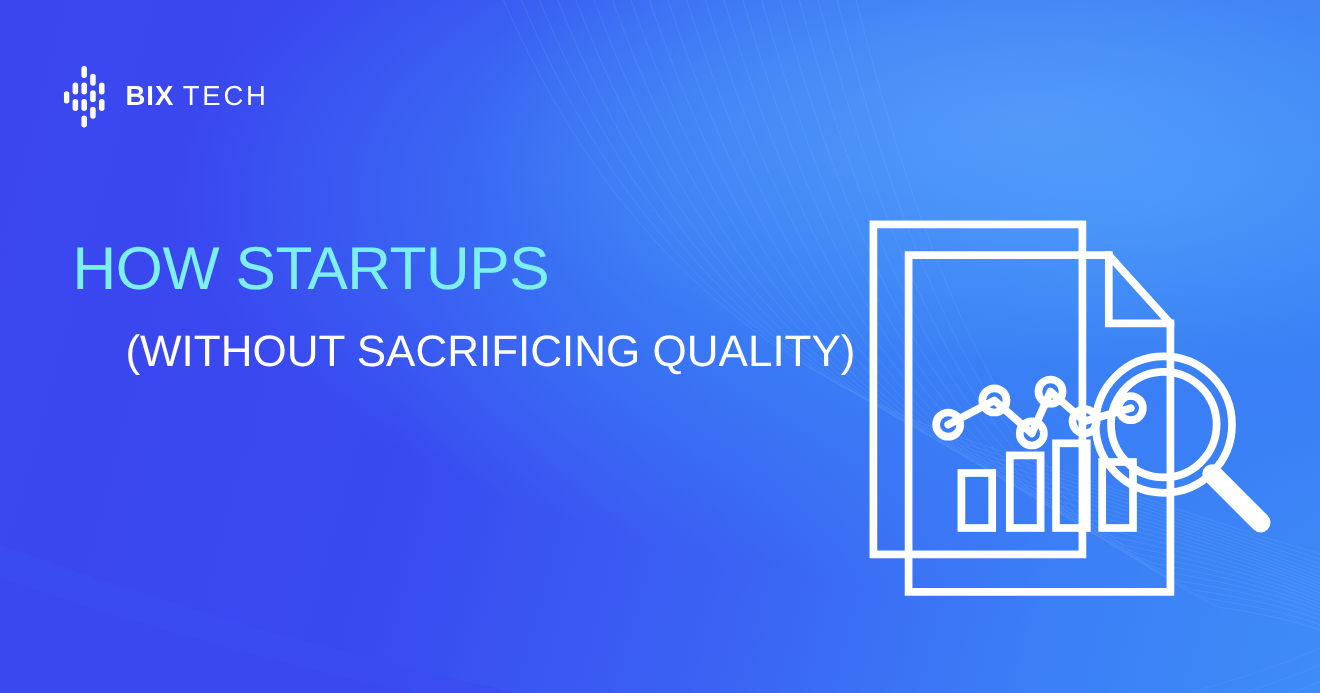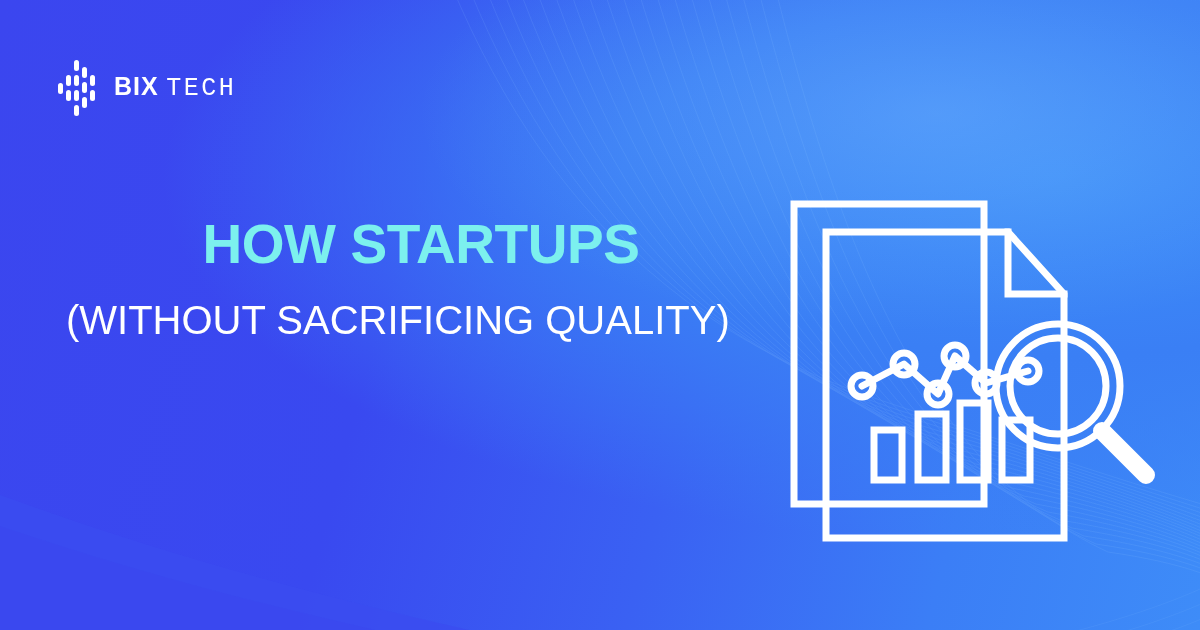--- a/index.html
+++ b/index.html
@@ -56,46 +56,46 @@
   }
   .logo-mark { width:42px; height:62px; display:block; }
   .logo-text {
     color:#FFFFFF;
     font-size:25px;
     letter-spacing:0.5px;
     white-space:nowrap;
     line-height:1;
   }
   .logo-text .b1 { font-weight:bold; letter-spacing:1px; }
-  .logo-text .b2 { font-weight:300; letter-spacing:2.5px;font-family:Liberation Mono, monospace; }
+  .logo-text .b2 { font-weight:300; letter-spacing:2.5px; }
 
   
   .copy {
     position:absolute;
     left:66px; top:214px;
     width:710px;
   }
   .headline {
     color:#7CF0EE;
     font-size:55px;
-    font-weight:bold;
+    font-weight:normal;
     line-height:61px;
     letter-spacing:-0.4px;
     text-transform:uppercase;
-    text-align:center;
   }
   .headline .ln { display:block; white-space:nowrap; }
   .subline {
     margin-top:22px;
     color:#FFFFFF;
     font-size:40px;
     font-weight:300;
     line-height:46px;
     letter-spacing:0px;
     white-space:nowrap;
+    margin-left:48px;
   }
 
   
   .illustration {
     position:absolute;
     right:30px; top:190px;
     width:390px; height:360px;
   }
   .illustration svg { width:100%; height:100%; display:block; overflow:visible; }
 </style>

